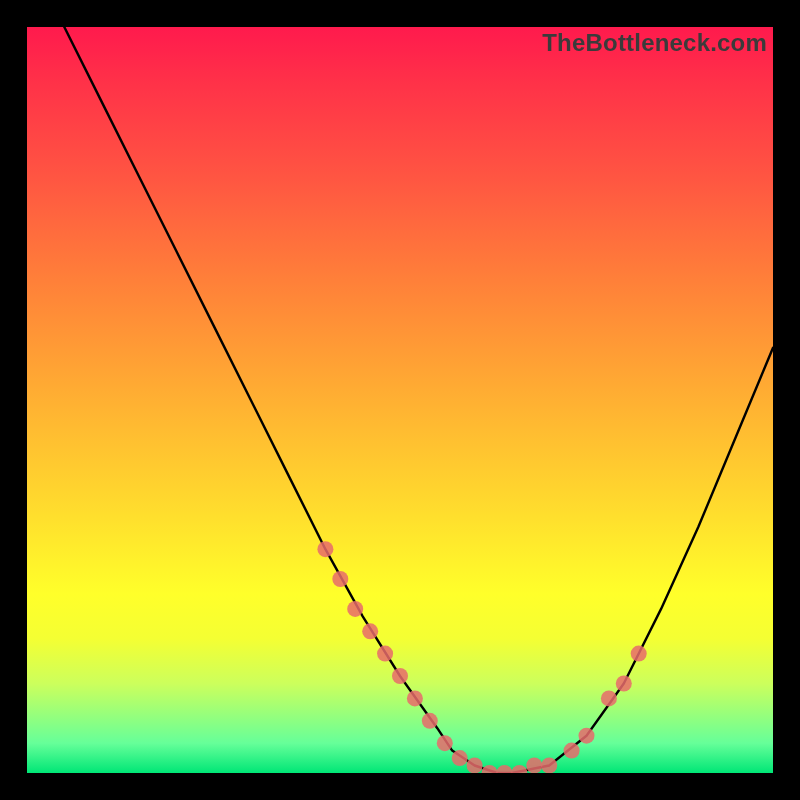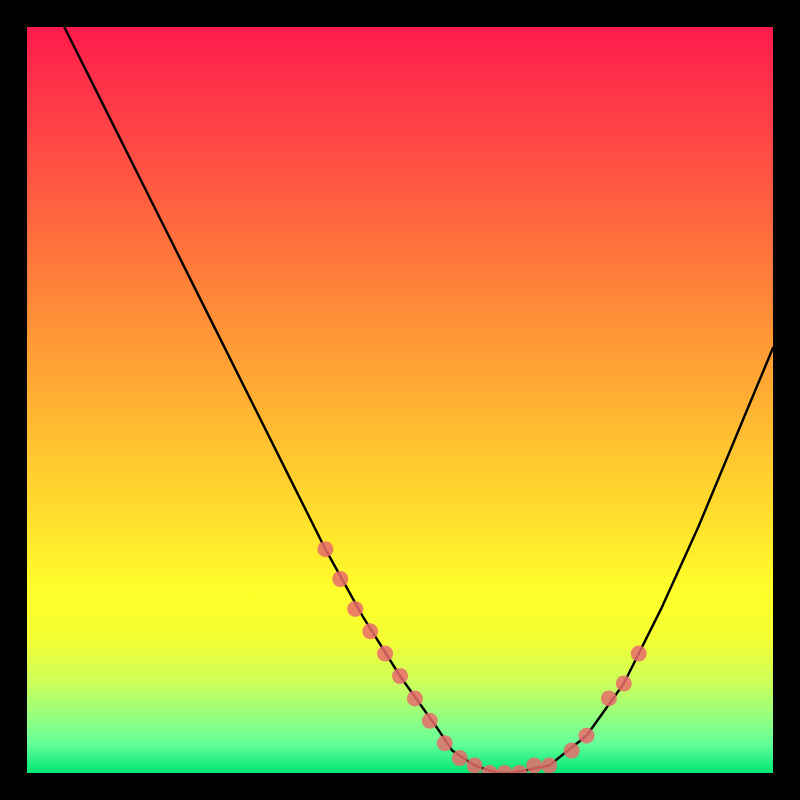--- a/index.html
+++ b/index.html
@@ -55,20 +55,21 @@
     top: 0;
     width: 746px;
     height: 746px;
   }
 </style>
 </head>
 <body>
 
 <div class="frame">
   <div class="plot">
+    <div class="watermark">TheBottleneck.com</div>
     <svg class="curve" viewBox="0 0 746 746" preserveAspectRatio="none">
       <path d="M37.3 0.0 L74.6 74.6 L111.9 149.2 L149.2 223.8 L186.5 298.4 L223.8 373.0 L261.1 447.6 L298.4 522.2 L335.7 589.3 L373.0 649.0 L410.3 701.2 L425.2 723.6 L447.6 738.5 L470.0 746.0 L484.9 746.0 L522.2 738.5 L559.5 708.7 L596.8 656.5 L634.1 581.9 L671.4 499.8 L708.7 410.3 L746.0 320.8" fill="none" stroke="#000000" stroke-width="2.4" stroke-linecap="round" stroke-linejoin="round"></path>
       <g>
           <circle cx="298.4" cy="522.2" r="8" fill="#e86b6b" fill-opacity="0.85"></circle>
           <circle cx="313.3" cy="552.0" r="8" fill="#e86b6b" fill-opacity="0.85"></circle>
           <circle cx="328.2" cy="581.9" r="8" fill="#e86b6b" fill-opacity="0.85"></circle>
           <circle cx="343.2" cy="604.3" r="8" fill="#e86b6b" fill-opacity="0.85"></circle>
           <circle cx="358.1" cy="626.6" r="8" fill="#e86b6b" fill-opacity="0.85"></circle>
           <circle cx="373.0" cy="649.0" r="8" fill="#e86b6b" fill-opacity="0.85"></circle>
           <circle cx="387.9" cy="671.4" r="8" fill="#e86b6b" fill-opacity="0.85"></circle>

